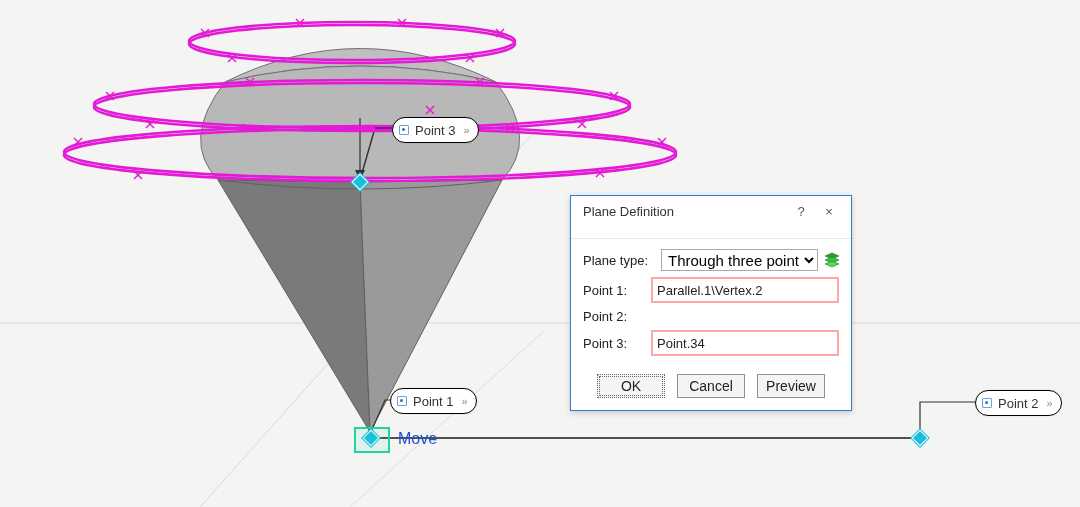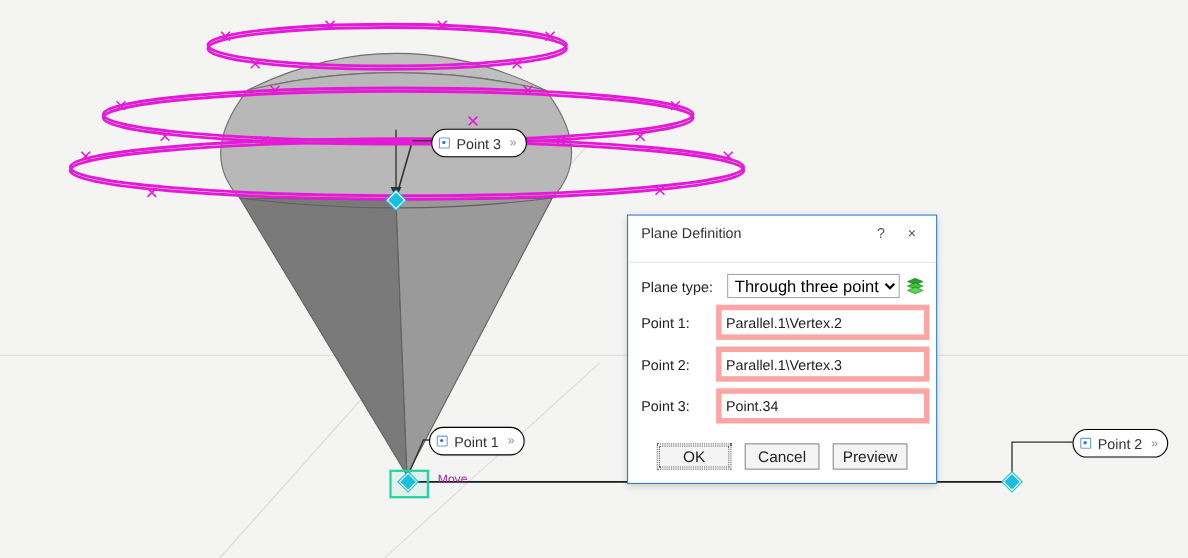--- a/index.html
+++ b/index.html
@@ -6,33 +6,33 @@
   .viewport{position:absolute;inset:0}
   
   svg.stage{position:absolute;inset:0}
   
   .callout{position:absolute;display:flex;align-items:center;background:#fff;border:1px solid #000000;border-radius:14px;height:24px;padding:0 8px 0 6px;box-shadow:0 0 0 1px rgba(0,0,0,.03);gap:6px}
   .callout .dot{width:8px;height:8px;border:1px solid #6aa1d8;background:#fff;border-radius:1px;position:relative}
   .callout .dot::after{content:"";position:absolute;left:2px;top:2px;width:3px;height:3px;background:#2d72c9;border-radius:50%}
   .callout .lbl{color:#333}
   .callout .chev{color:#8a8a8a;font-size:11px;margin-left:2px}
   
-  .move-label{position:absolute;color:#a21caf;font-size:11px;font-weight:500}
+  .move-label{position:absolute;color:#1d4ed8;font-size:16px;font-weight:500}
   .sel-box{position:absolute;border:2px solid #1fd3a2;background:rgba(31,211,162,.08);width:32px;height:22px}
   
   .dialog{position:absolute;left:570px;top:195px;width:280px;background:#fff;border:1px solid #2d7dd2;box-shadow:0 2px 6px rgba(0,0,0,.18)}
   .dialog .titlebar{display:flex;align-items:center;height:30px;padding:0 8px 12px 12px;border-bottom:1px solid #e6e6e6;color:#333}
   .dialog .titlebar .title{flex:0 0 auto}
   .dialog .titlebar .spacer{flex:1}
   .dialog .titlebar .winbtn{width:28px;text-align:center;color:#555;cursor:default}
   .dialog .body{padding:10px 16px 4px 12px}
   .row{display:flex;align-items:center;margin-bottom:6px;gap:6px}
   .row label{flex:0 0 62px;color:#222}
   .row.typerow label{flex:0 0 72px}
-  .row .txt{flex:1;height:20px;border:5px solid #fca5a5;padding:1px 4px;background:#fff;color:#222;font-family:inherit;font-size:13px}
+  .row .txt{flex:1;height:20px;border:2px solid #fca5a5;padding:1px 4px;background:#fff;color:#222;font-family:inherit;font-size:13px}
   .row select{flex:1;height:22px;border:1px solid #a9a9a9;background:#fff;font-family:inherit;font-size:15px;padding:0 2px}
   .stackicon{width:18px;height:18px;display:flex;align-items:center;justify-content:center}
   .stackicon svg{display:block}
   .dialog .btnbar{display:flex;gap:12px;justify-content:center;padding:8px 10px 12px 10px}
   .dialog .btnbar button{min-width:68px;height:24px;border:1px solid #8f8f8f;background:#f4f4f4;font-family:inherit;font-size:14px;color:#222}
   .dialog .btnbar button.primary{border:1px dotted #6b6b6b;outline:1px dotted #6b6b6b;outline-offset:-3px;background:#f4f4f4}
   
   .vtx{position:absolute;width:10px;height:10px;transform:translate(-50%,-50%) rotate(45deg);background:#1abfe0;border:1px solid #fff;box-shadow:0 0 0 1px #1abfe0}
 </style>
 </head>
@@ -221,21 +221,20 @@
           <polygon points="8,9 15,12 8,15 1,12" fill="#56d956" stroke="#1c7a1c" stroke-width="0.6"></polygon>
         </svg>
       </span>
     </div>
     <div class="row">
       <label>Point 1:</label>
       <input class="txt" value="Parallel.1\Vertex.2" style="">
     </div>
     <div class="row">
       <label>Point 2:</label>
-      <input class="txt" value="Parallel.1\Vertex.3" style="">
     </div>
     <div class="row">
       <label>Point 3:</label>
       <input class="txt" value="Point.34" style="">
     </div>
   </div>
   <div class="btnbar">
     <button class="primary">OK</button>
     <button>Cancel</button>
     <button>Preview</button>

